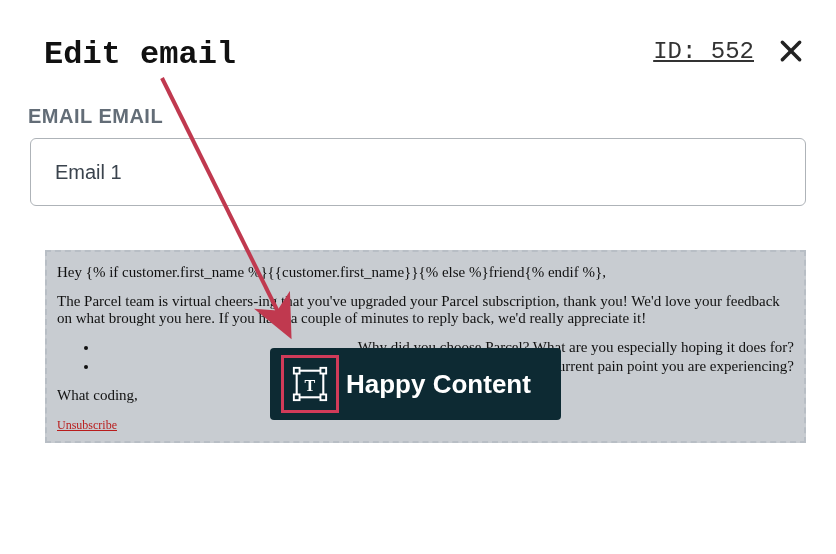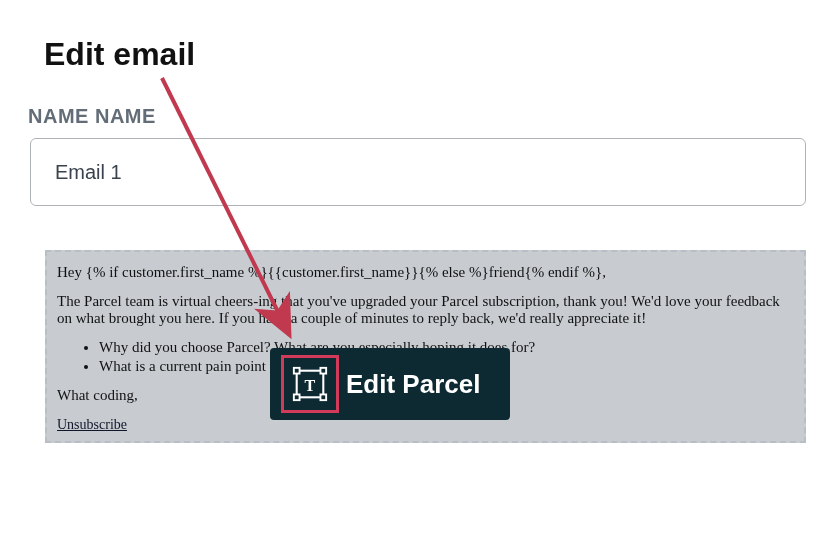--- a/index.html
+++ b/index.html
@@ -2,20 +2,21 @@
 <html><head>
 <meta charset="utf-8">
 <style>
   * { box-sizing: border-box; }
   html, body { margin: 0; padding: 0; font-family: -apple-system, BlinkMacSystemFont, "Segoe UI", Arial, sans-serif; background: #fff; color: #1a1a1a; }
   .page { position: relative; width: 836px; height: 554px; }
 
   .header {
     display: flex; align-items: flex-start; justify-content: space-between;
     padding: 36px 30px 0 44px;
+    font-family: Liberation Mono, monospace;
   }
   .title {
     font-size: 32px; font-weight: 700; color: #111;
   }
   .header-right { display: flex; align-items: center; gap: 22px; }
   .id-link { font-size: 24px; color: #333; text-decoration: underline; font-weight: 500; }
   .close-icon { width: 30px; height: 30px; display: flex; align-items: center; justify-content: center; cursor: pointer; }
   .close-icon svg { width: 26px; height: 26px; }
 
   .field-label {
@@ -28,23 +29,23 @@
     font-size: 20px; padding: 0 24px; color: #3a434d;
   }
 
   .preview-box {
     position: relative;
     margin: 44px 30px 0 45px; padding: 12px 10px 8px 10px;
     border: 2px dashed #b8bec5; background: #c8ccd1;
     font-family: Georgia, "Times New Roman", serif; font-size: 15px; color: #111;
   }
   .preview-box p { margin: 0 0 12px 0; }
-  .preview-box ul { margin: 0 0 12px 0; padding-left: 42px; }
+  .preview-box ul { margin: 0 0 12px 0; padding-left: 42px; text-align: right; }
   .preview-box li { margin: 2px 0; }
-  .unsub { color: #0f172a; text-decoration: underline; font-size: 14px; }
+  .unsub { color: #b91c1c; text-decoration: underline; font-size: 12px; }
 
   .edit-content-btn {
     position: absolute; left: 270px; top: 348px;
     display: flex; align-items: center; gap: 10px;
     background: #0d2a33; color: #fff;
     height: 72px; padding: 0 30px 0 14px; border-radius: 4px;
     font-size: 26px; font-weight: 700; cursor: pointer;
   }
   .edit-icon-wrap {
     width: 52px; height: 52px; display: flex; align-items: center; justify-content: center;
@@ -55,23 +56,32 @@
   
   .arrow-overlay { position: absolute; left: 0; top: 0; pointer-events: none; }
 </style>
 </head>
 <body>
 
 <div class="page">
 
   <div class="header">
     <div class="title">Edit email</div>
+    <div class="header-right">
+      <a class="id-link">ID: 552</a>
+      <div class="close-icon">
+        <svg viewBox="0 0 24 24">
+          <line x1="4" y1="4" x2="20" y2="20" stroke="#222" stroke-width="3.2" stroke-linecap="round"></line>
+          <line x1="20" y1="4" x2="4" y2="20" stroke="#222" stroke-width="3.2" stroke-linecap="round"></line>
+        </svg>
+      </div>
+    </div>
   </div>
 
-  <div class="field-label">NAME NAME</div>
+  <div class="field-label">EMAIL EMAIL</div>
   <input class="text-input" type="text" value="Email 1" style="">
 
   <div class="preview-box">
     <p>Hey {% if customer.first_name %}{{customer.first_name}}{% else %}friend{% endif %},</p>
     <p>The Parcel team is virtual cheers-ing that you've upgraded your Parcel subscription, thank you! We'd love your feedback on what brought you here. If you have a couple of minutes to reply back, we'd really appreciate it!</p>
     <ul>
       <li>Why did you choose Parcel? What are you especially hoping it does for?</li>
       <li>What is a current pain point you are experiencing?</li>
     </ul>
     <p>What coding,</p>
@@ -82,21 +92,21 @@
     <span class="edit-icon-wrap">
       <svg viewBox="0 0 40 40">
         <rect x="6" y="6" width="28" height="28" fill="none" stroke="#fff" stroke-width="2.2"></rect>
         <rect x="3" y="3" width="6" height="6" fill="#0d2a33" stroke="#fff" stroke-width="2"></rect>
         <rect x="31" y="3" width="6" height="6" fill="#0d2a33" stroke="#fff" stroke-width="2"></rect>
         <rect x="3" y="31" width="6" height="6" fill="#0d2a33" stroke="#fff" stroke-width="2"></rect>
         <rect x="31" y="31" width="6" height="6" fill="#0d2a33" stroke="#fff" stroke-width="2"></rect>
         <text x="20" y="27" text-anchor="middle" font-family="Georgia, serif" font-size="17" fill="#fff" font-weight="600">T</text>
       </svg>
     </span>
-    <span>Edit Parcel</span>
+    <span>Happy Content</span>
   </div>
 
   
   <svg class="arrow-overlay" width="836" height="554">
     <defs>
       <marker id="ah" markerWidth="12" markerHeight="12" refX="9" refY="5" orient="auto">
         <path d="M0,0 L11,5 L0,10 L3,5 Z" fill="#c0394f"></path>
       </marker>
     </defs>
     <line x1="162" y1="78" x2="288" y2="332" stroke="#c0394f" stroke-width="4" marker-end="url(#ah)"></line>

